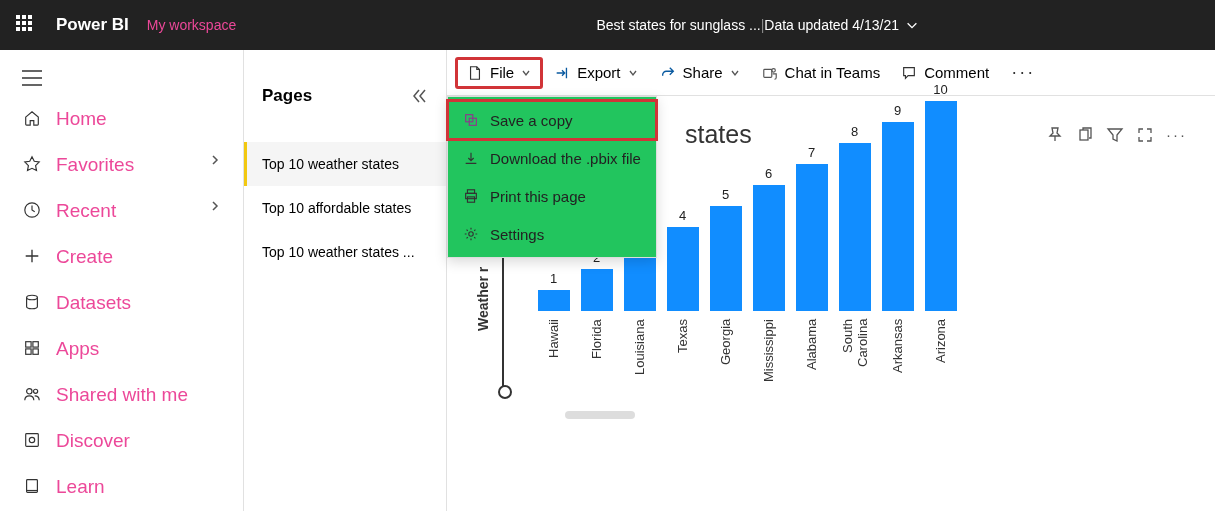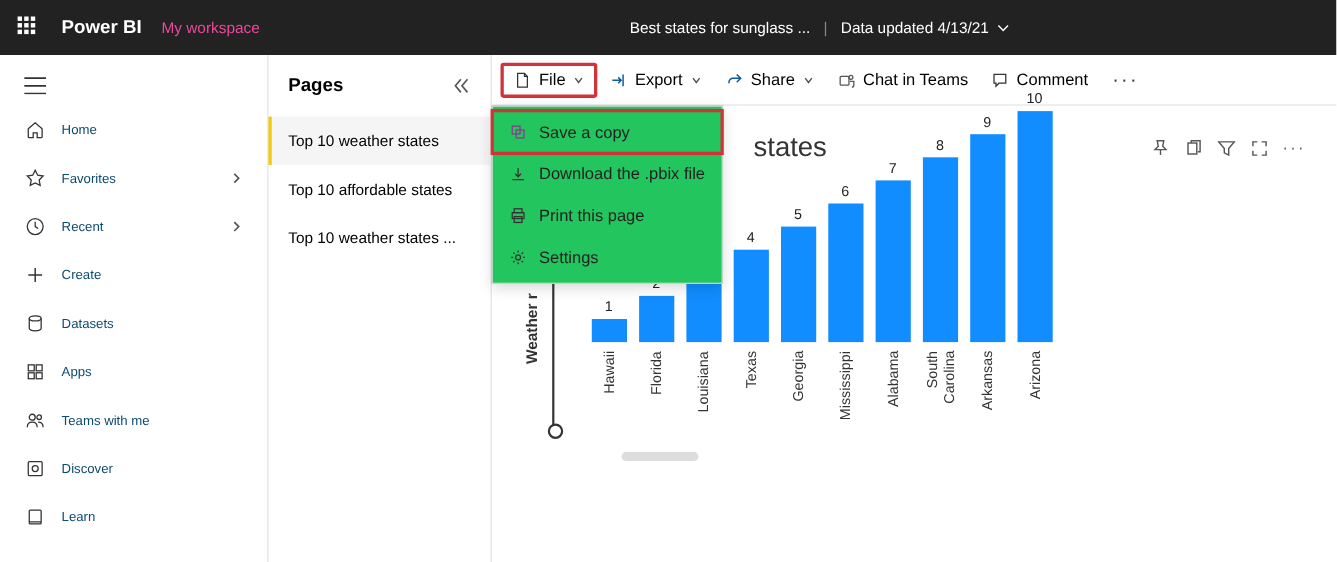--- a/index.html
+++ b/index.html
@@ -4,37 +4,37 @@
 <style>
 * { margin: 0; padding: 0; box-sizing: border-box; font-family: "Segoe UI", -apple-system, sans-serif; }
 body { background: #fff; width: 1215px; height: 511px; overflow: hidden; position: relative; }
 
 
 .header { background: #222; height: 50px; display: flex; align-items: center; padding: 4px 16px; color: #fff; }
 .waffle { width: 20px; height: 20px; display: grid; grid-template-columns: repeat(3, 4px); grid-template-rows: repeat(3, 4px); gap: 2px; margin-right: 20px; cursor: pointer; }
 .waffle span { background: #fff; }
 .header-title { font-weight: 600; font-size: 17px; margin-right: 18px; }
 .header-sub { font-size: 14px; color: #ec4899; }
-.header-center { margin-left: auto; display: flex; align-items: flex-start; font-size: 14px; gap: 12px; padding-right: 280px; }
+.header-center { margin-left: auto; display: flex; align-items: flex-start; font-size: 14px; gap: 0; padding-right: 280px; }
 .header-center .sep { color: #888; }
 .chev-down { width: 14px; height: 14px; margin-left: 6px; }
 
 
 .main { display: flex; height: calc(100% - 50px); }
 
 
 .nav { width: 244px; border-right: 1px solid #e1e1e1; padding-top: 10px; }
 .nav-toggle { padding: 10px 22px; cursor: pointer; }
-.nav-item { display: flex; align-items: center; padding: 12px 22px; font-size: 12px; color: #0c4a6e; cursor: pointer; }
+.nav-item { display: flex; align-items: flex-start; padding: 12px 22px; font-size: 19px; color: #ec4899; cursor: pointer; }
 .nav-item .icn { width: 20px; height: 20px; margin-right: 14px; display: flex; align-items: center; justify-content: center; }
 .nav-item .chev { margin-left: auto; width: 12px; height: 12px; }
 
 
 .pages { width: 203px; border-right: 1px solid #e1e1e1; }
-.pages-header { display: flex; align-items: center; padding: 18px 18px; justify-content: space-between; }
+.pages-header { display: flex; align-items: center; padding: 36px 18px; justify-content: space-between; }
 .pages-header h3 { font-size: 17px; font-weight: 600; }
 .collapse { width: 18px; height: 18px; }
 .page-item { padding: 14px 18px; font-size: 14px; cursor: pointer; white-space: nowrap; overflow: hidden; text-overflow: ellipsis; }
 .page-item.active { border-left: 3px solid #f2c811; background: #f5f5f5; padding-left: 15px; }
 
 
 .content { flex: 1; position: relative; }
 
 
 .toolbar { display: flex; align-items: center; height: 46px; border-bottom: 1px solid #e1e1e1; padding: 0 8px; }
@@ -174,21 +174,21 @@
     </div>
     <div class="nav-item">
       <span class="icn">
           <svg viewBox="0 0 20 20" width="18" height="18">
             <circle cx="7" cy="7" r="3" fill="none" stroke="#333" stroke-width="1.3"></circle>
             <path d="M2 17c0-3 2-5 5-5s5 2 5 5" fill="none" stroke="#333" stroke-width="1.3"></path>
             <circle cx="14" cy="7" r="2.3" fill="none" stroke="#333" stroke-width="1.3"></circle>
             <path d="M13 12c3 0 5 2 5 5" fill="none" stroke="#333" stroke-width="1.3"></path>
           </svg>
         </span>
-      <span>Teams with me</span>
+      <span>Shared with me</span>
     </div>
     <div class="nav-item">
       <span class="icn">
           <svg viewBox="0 0 20 20" width="18" height="18">
             <rect x="3" y="3" width="14" height="14" rx="1" fill="none" stroke="#333" stroke-width="1.3"></rect>
             <circle cx="10" cy="10" r="3" fill="none" stroke="#333" stroke-width="1.3"></circle>
           </svg>
         </span>
       <span>Discover</span>
     </div>

